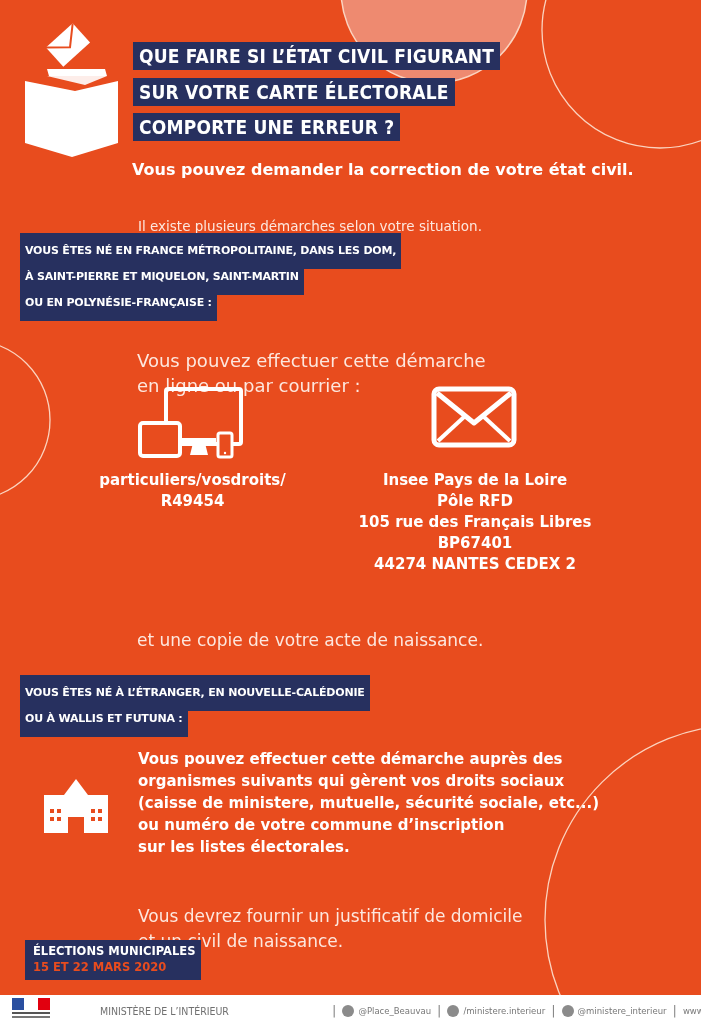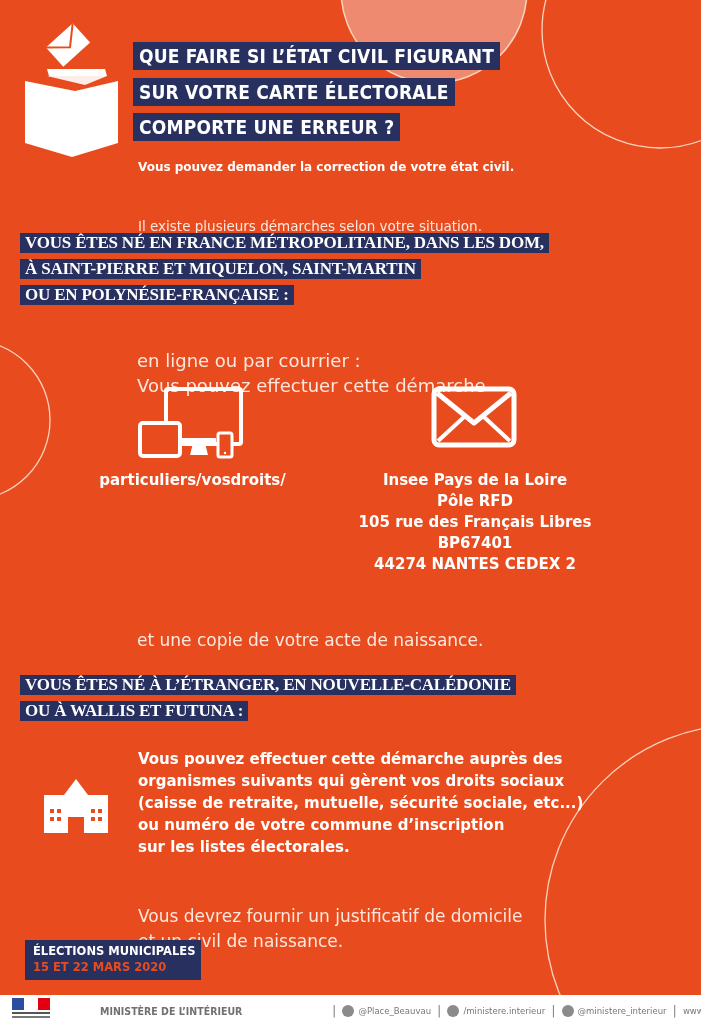--- a/index.html
+++ b/index.html
@@ -1,27 +1,27 @@
 <!DOCTYPE html>
 <html><head>
 <meta charset="utf-8">
 <style>
   * { box-sizing: border-box; margin: 0; padding: 0; }
   html, body { width: 701px; height: 1024px; overflow: hidden; }
   body { background: #e84c1e; position: relative; font-family: "DejaVu Sans", sans-serif; color: #fff; }
   .deco { position: absolute; pointer-events: none; }
   .band { position: absolute; display: inline-block; background: #27305f; color: #fff; font-weight: bold; white-space: nowrap; }
   .title .band { font-size: 19px; line-height: 28px; padding: 0 6px; font-family: "DejaVu Sans Condensed", "DejaVu Sans", sans-serif; letter-spacing: 0.2px; }
-  .sec .band { font-size: 17px; line-height: 20px; padding: 0 5px; letter-spacing: -0.2px; font-family: Liberation Serif, serif; }
+  .sec .band { font-size: 11px; line-height: 20px; padding: 8px 5px; letter-spacing: -0.2px; }
   .txt { position: absolute; color: #fff; }
   .bold { font-weight: bold; }
   .light { font-weight: normal; color: #fde7de; margin-top: 32px; }
   .center { text-align: center; }
   .footer { position: absolute; left: 0; top: 995px; width: 701px; height: 29px; background: #fff; color: #6d6d6d; font-size: 10px; }
-  .footer .ministry { position: absolute; left: 57px; top: 10px; font-size: 10.5px; font-weight: bold; color: #707070; font-family: "DejaVu Sans Condensed", "DejaVu Sans", sans-serif; padding-left: 43px; }
+  .footer .ministry { position: absolute; left: 57px; top: 10px; font-size: 10.5px; font-weight: normal; color: #707070; font-family: "DejaVu Sans Condensed", "DejaVu Sans", sans-serif; padding-left: 43px; }
   .social { position: absolute; top: 8px; display: flex; align-items: center; gap: 4px; font-size: 8.5px; color: #777; white-space: nowrap; }
   .sep { color: #888; font-size: 13px; margin: 0 2px; }
   .sicon { width: 12px; height: 12px; border-radius: 50%; background: #8b8b8b; display: inline-block; position: relative; }
   .election { position: absolute; left: 25px; top: 940px; width: 176px; height: 40px; background: #27305f; padding: 4px 8px; }
   .election .l1 { font-size: 11.5px; font-weight: bold; color: #fff; line-height: 15px; white-space: nowrap; }
   .election .l2 { font-size: 11.5px; font-weight: bold; color: #e84c1e; line-height: 16px; white-space: nowrap; }
 </style>
 </head>
 <body>
 
@@ -44,52 +44,53 @@
 
   <polygon points="0,66 50,76 93,66 93,128 47,142 0,128" fill="#fff"></polygon>
 </svg>
 
 <div class="title">
   <span class="band" style="left:133px;top:42px;">QUE FAIRE SI L’ÉTAT CIVIL FIGURANT</span>
   <span class="band" style="left:133px;top:78px;">SUR VOTRE CARTE ÉLECTORALE</span>
   <span class="band" style="left:133px;top:113px;">COMPORTE UNE ERREUR ?</span>
 </div>
 
-<div class="txt bold" style="left:138px;top:160px;font-size:12px;white-space:nowrap;">Vous pouvez demander la correction de votre état civil.</div>
+<div class="txt bold" style="left:132px;top:160px;font-size:16px;white-space:nowrap;">Vous pouvez demander la correction de votre état civil.</div>
 <div class="txt light" style="left:138px;top:186px;font-size:13.5px;white-space:nowrap;">Il existe plusieurs démarches selon votre situation.</div>
 
 <div class="sec">
   <span class="band" style="left:20px;top:233px;">VOUS ÊTES NÉ EN FRANCE MÉTROPOLITAINE, DANS LES DOM,</span>
   <span class="band" style="left:20px;top:259px;">À SAINT-PIERRE ET MIQUELON, SAINT-MARTIN</span>
   <span class="band" style="left:20px;top:285px;">OU EN POLYNÉSIE-FRANÇAISE :</span>
 </div>
 
 <div class="txt light" style="left:137px;top:316px;font-size:18px;line-height:25px;white-space:nowrap;">
+  <div>Vous pouvez effectuer cette démarche</div>
   <div>en ligne ou par courrier :</div>
-  <div>Vous pouvez effectuer cette démarche</div>
 </div>
 
 <svg class="deco" width="110" height="75" style="left:135px;top:385px;">
   <rect x="31" y="4" width="75" height="55" fill="none" stroke="#fff" stroke-width="4" rx="2"></rect>
   <rect x="5" y="38" width="40" height="33" fill="#e84c1e" stroke="#fff" stroke-width="4" rx="3"></rect>
   <rect x="45" y="53" width="36" height="5" fill="#fff"></rect>
   <polygon points="58,58 70,58 73,70 55,70" fill="#fff"></polygon>
   <rect x="83" y="48" width="14" height="24" fill="#e84c1e" stroke="#fff" stroke-width="3" rx="2"></rect>
   <circle cx="90" cy="68" r="1.2" fill="#fff"></circle>
 </svg>
 
 <svg class="deco" width="90" height="65" style="left:430px;top:385px;">
   <rect x="4" y="4" width="80" height="56" fill="none" stroke="#fff" stroke-width="5" rx="5"></rect>
   <polyline points="7,8 44,38 81,8" fill="none" stroke="#fff" stroke-width="5" stroke-linejoin="round"></polyline>
   <line x1="8" y1="56" x2="34" y2="32" stroke="#fff" stroke-width="4"></line>
   <line x1="80" y1="56" x2="54" y2="32" stroke="#fff" stroke-width="4"></line>
 </svg>
 
 <div class="txt bold center" style="left:60px;top:470px;width:265px;font-size:15px;line-height:21px;">
   <div>particuliers/vosdroits/</div>
+  <div>R49454</div>
 </div>
 
 <div class="txt bold center" style="left:325px;top:470px;width:300px;font-size:15px;line-height:21px;">
   <div>Insee Pays de la Loire</div>
   <div>Pôle RFD</div>
   <div>105 rue des Français Libres</div>
   <div>BP67401</div>
   <div>44274 NANTES CEDEX 2</div>
 </div>
 
@@ -110,21 +111,21 @@
     <rect x="17" y="42" width="4" height="4" fill="#e84c1e"></rect>
   <rect x="51" y="34" width="4" height="4" fill="#e84c1e"></rect>
     <rect x="58" y="34" width="4" height="4" fill="#e84c1e"></rect>
   <rect x="51" y="42" width="4" height="4" fill="#e84c1e"></rect>
     <rect x="58" y="42" width="4" height="4" fill="#e84c1e"></rect>
 </svg>
 
 <div class="txt bold" style="left:138px;top:748px;font-size:15px;line-height:22px;white-space:nowrap;">
   <div>Vous pouvez effectuer cette démarche auprès des</div>
   <div>organismes suivants qui gèrent vos droits sociaux</div>
-  <div>(caisse de retraite, mutuelle, sécurité sociale, etc...)</div>
+  <div>(caisse de ministere, mutuelle, sécurité sociale, etc...)</div>
   <div>ou numéro de votre commune d’inscription</div>
   <div>sur les listes électorales.</div>
 </div>
 
 <div class="txt light" style="left:138px;top:872px;font-size:17px;line-height:25px;white-space:nowrap;">
   <div>Vous devrez fournir un justificatif de domicile</div>
   <div>et un civil de naissance.</div>
 </div>
 
 <div class="election">

